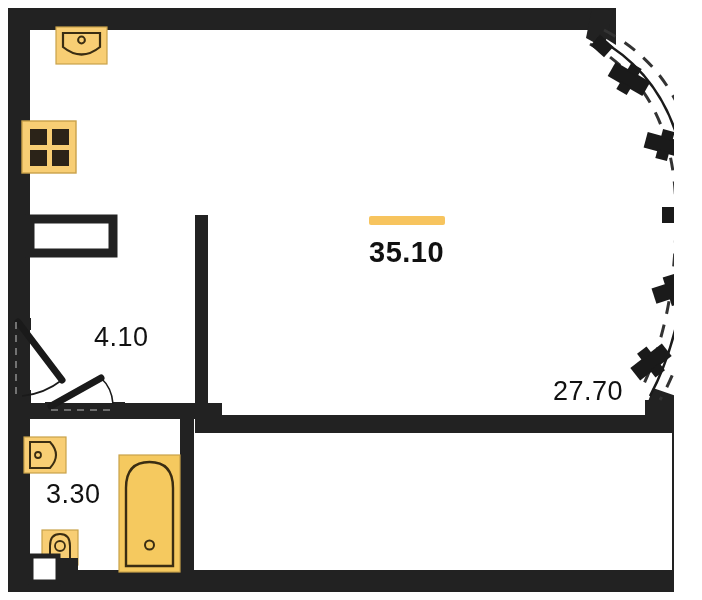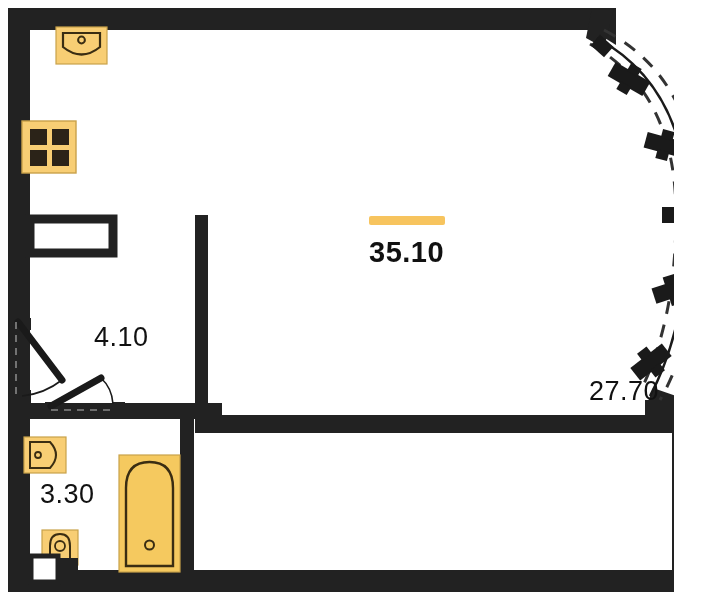--- a/index.html
+++ b/index.html
@@ -187,17 +187,17 @@
     </g>
 
   </svg>
 
   <div class="area-bar" style="left:369px; top:216px; width:76px; height:9px; background:#F7C45E;"></div>
 
   <div class="area-label main" style="left:369px; top:238px;">35.10</div>
 
   <div class="area-label plain" style="left:94px; top:317px;margin-top:7px;">4.10</div>
 
-  <div class="area-label plain" style="left:40px; top:481px;">3.30</div>
-
-  <div class="area-label plain" style="left:553px; top:378px;margin-left:36px;">27.70</div>
+  <div class="area-label plain" style="left:46px; top:481px;">3.30</div>
+
+  <div class="area-label plain" style="left:553px; top:378px;">27.70</div>
 
 </div>
 
 </body></html>

